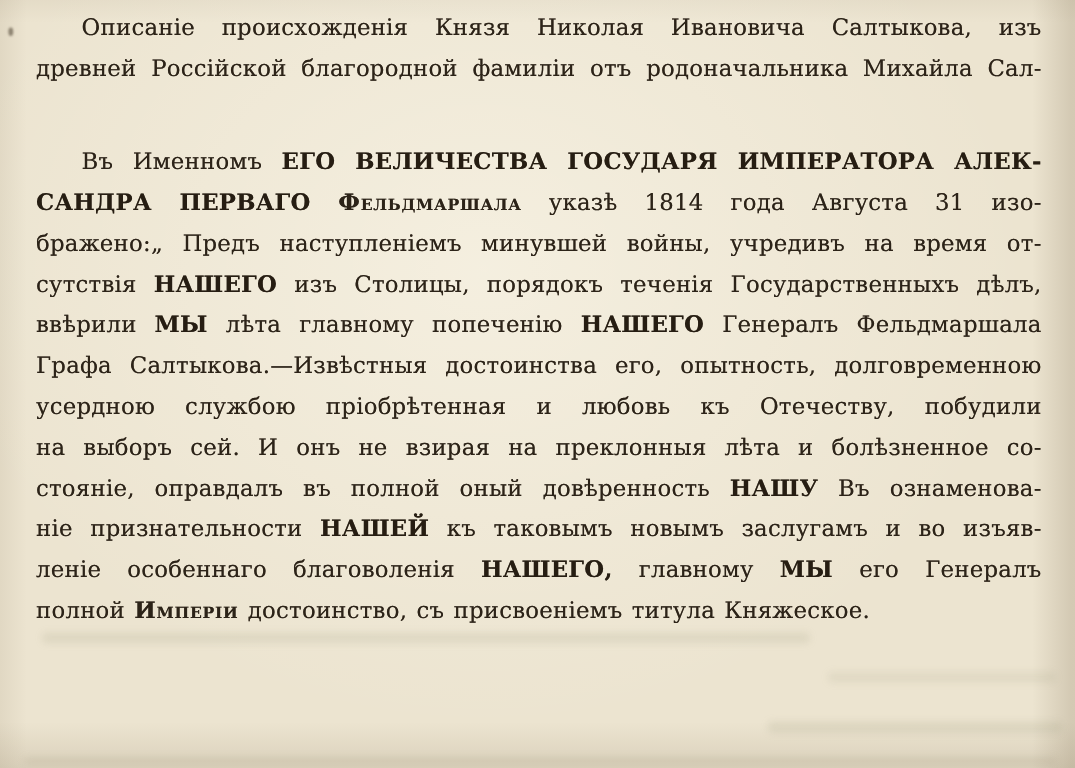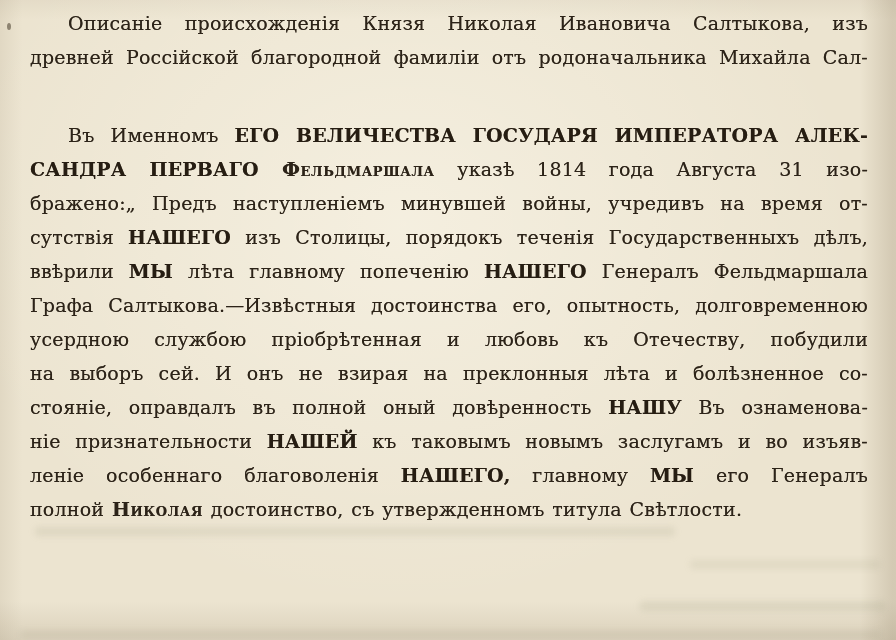--- a/index.html
+++ b/index.html
@@ -87,16 +87,16 @@
         <div class="line"><span class="seg-b">САНДРА ПЕРВАГО </span><span class="seg-sc">Фельдмаршала</span><span class="seg-n"> указѣ 1814 года Августа 31 изо-</span></div>
         <div class="line"><span class="seg-n">бражено:„ Предъ наступленіемъ минувшей войны, учредивъ на время от-</span></div>
         <div class="line"><span class="seg-n">сутствія </span><span class="seg-b">НАШЕГО</span><span class="seg-n"> изъ Столицы, порядокъ теченія Государственныхъ дѣлъ,</span></div>
         <div class="line"><span class="seg-n">ввѣрили </span><span class="seg-b">МЫ</span><span class="seg-n"> лѣта главному попеченію </span><span class="seg-b">НАШЕГО</span><span class="seg-n"> Генералъ Фельдмаршала</span></div>
         <div class="line"><span class="seg-n">Графа Салтыкова.—Извѣстныя достоинства его, опытность, долговременною</span></div>
         <div class="line"><span class="seg-n">усердною службою пріобрѣтенная и любовь къ Отечеству, побудили </span></div>
         <div class="line"><span class="seg-n">на выборъ сей. И онъ не взирая на преклонныя лѣта и болѣзненное со-</span></div>
         <div class="line"><span class="seg-n">стояніе, оправдалъ въ полной оный довѣренность </span><span class="seg-b">НАШУ</span><span class="seg-n"> Въ ознаменова-</span></div>
         <div class="line"><span class="seg-n">ніе признательности </span><span class="seg-b">НАШЕЙ</span><span class="seg-n"> къ таковымъ новымъ заслугамъ и во изъяв-</span></div>
         <div class="line"><span class="seg-n">леніе особеннаго благоволенія </span><span class="seg-b">НАШЕГО,</span><span class="seg-n"> главному </span><span class="seg-b">МЫ</span><span class="seg-n"> его Генералъ</span></div>
-        <div class="line last"><span class="seg-n">полной </span><span class="seg-sc">Николая</span><span class="seg-n"> достоинство, съ утвержденномъ титула Свѣтлости.</span></div>
+        <div class="line last"><span class="seg-n">полной </span><span class="seg-sc">Имперіи</span><span class="seg-n"> достоинство, съ присвоеніемъ титула Княжеское.</span></div>
       </div>
   </div>
 </div>
 
 </body></html>

